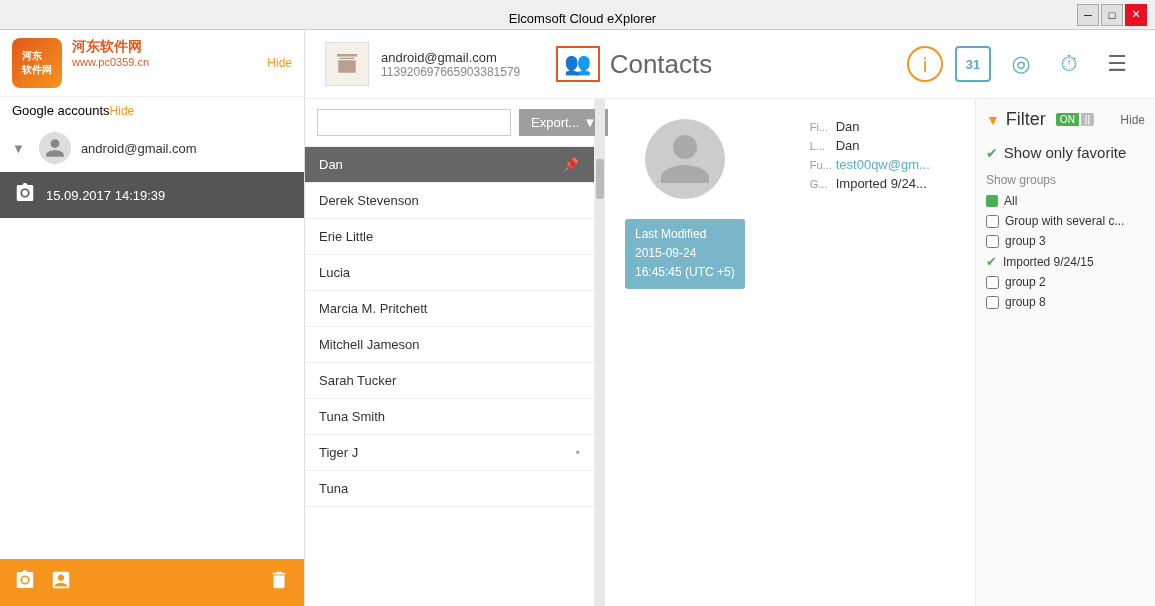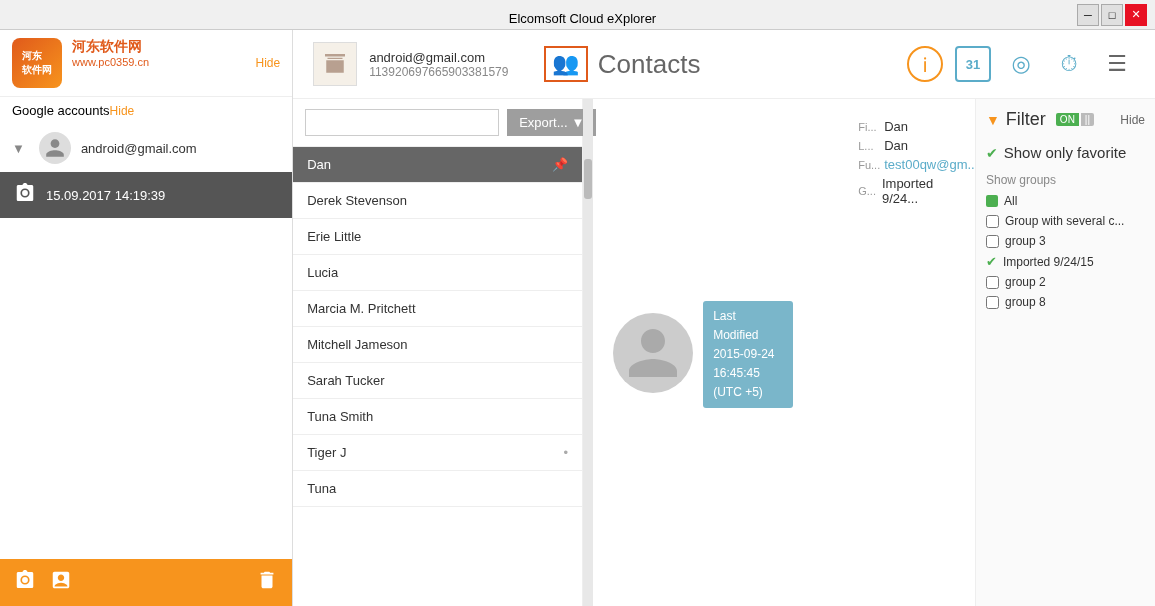--- a/index.html
+++ b/index.html
@@ -486,21 +486,21 @@
           </div>
         </div>
       </div>
 
       <div style="width:10px;background:#e8e8e8;position:relative;">
         <div style="width:8px;height:40px;background:#bbb;border-radius:3px;position:absolute;top:60px;left:1px;"></div>
       </div>
 
       <div class="detail-panel">
 
-        <div style="display:flex;flex-direction:row;align-items:center;gap:10px;">
+        <div style="display:flex;flex-direction:column;align-items:center;gap:16px;">
           <div class="contact-avatar-large">
             <svg width="60" height="60" viewBox="0 0 24 24" fill="#aaa">
                 <path d="M12 12c2.7 0 4.8-2.1 4.8-4.8S14.7 2.4 12 2.4 7.2 4.5 7.2 7.2 9.3 12 12 12zm0 2.4c-3.2 0-9.6 1.6-9.6 4.8v2.4h19.2v-2.4c0-3.2-6.4-4.8-9.6-4.8z"></path>
               </svg>
           </div>
           <div class="last-modified">
             <div>Last Modified</div>
             <div>2015-09-24</div>
             <div>16:45:45 (UTC +5)</div>
           </div>

